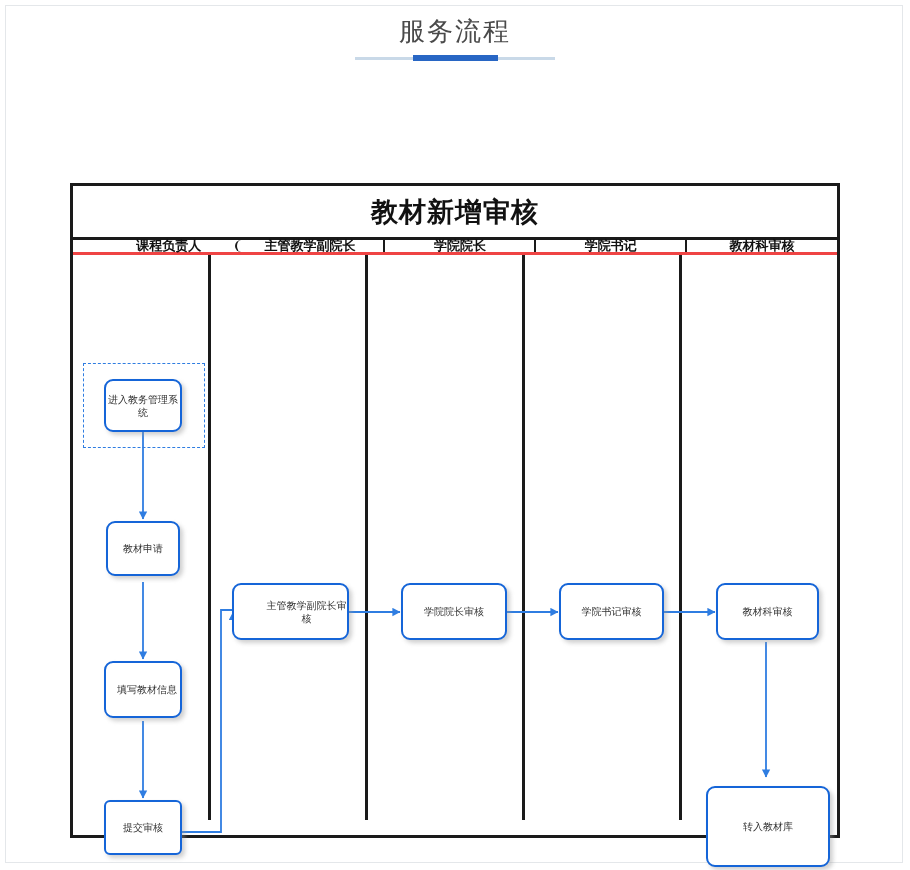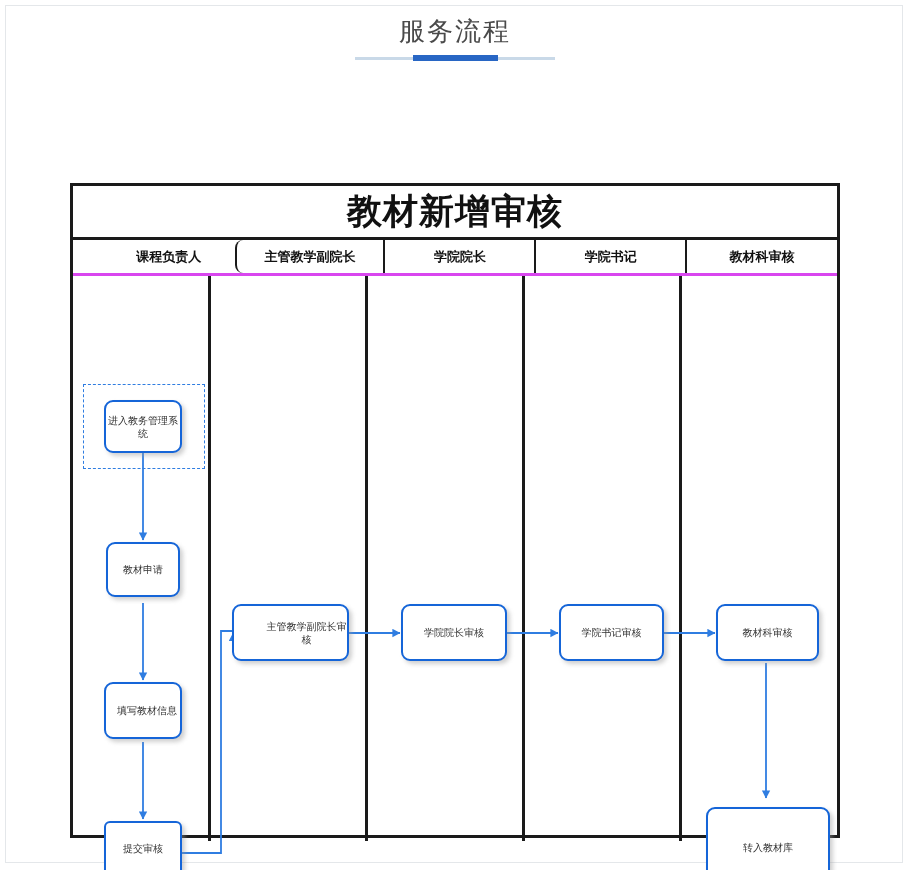--- a/index.html
+++ b/index.html
@@ -43,25 +43,25 @@
     box-sizing:border-box;
     background:#fff;
   }
   #table-title-row{
     height:54px;
     border-bottom:3px solid #1a1a1a;
     display:flex;align-items:center;justify-content:center;
     box-sizing:border-box;
   }
   #table-title{
-    font-size:35px;font-weight:bold;color:#111;letter-spacing:1px;
+    font-size:27px;font-weight:bold;color:#111;letter-spacing:1px;
   }
   #col-header-row{
-    height:36px;
-    border-bottom:3px solid #d946ef;
+    height:15px;
+    border-bottom:3px solid #ef4444;
     display:flex;
     box-sizing:border-box;
     padding-left:30px;
   }
   .col-header{
     display:flex;align-items:center;justify-content:center;
     font-size:13px;font-weight:bold;color:#111;
     box-sizing:border-box;
     height:100%;
   }

